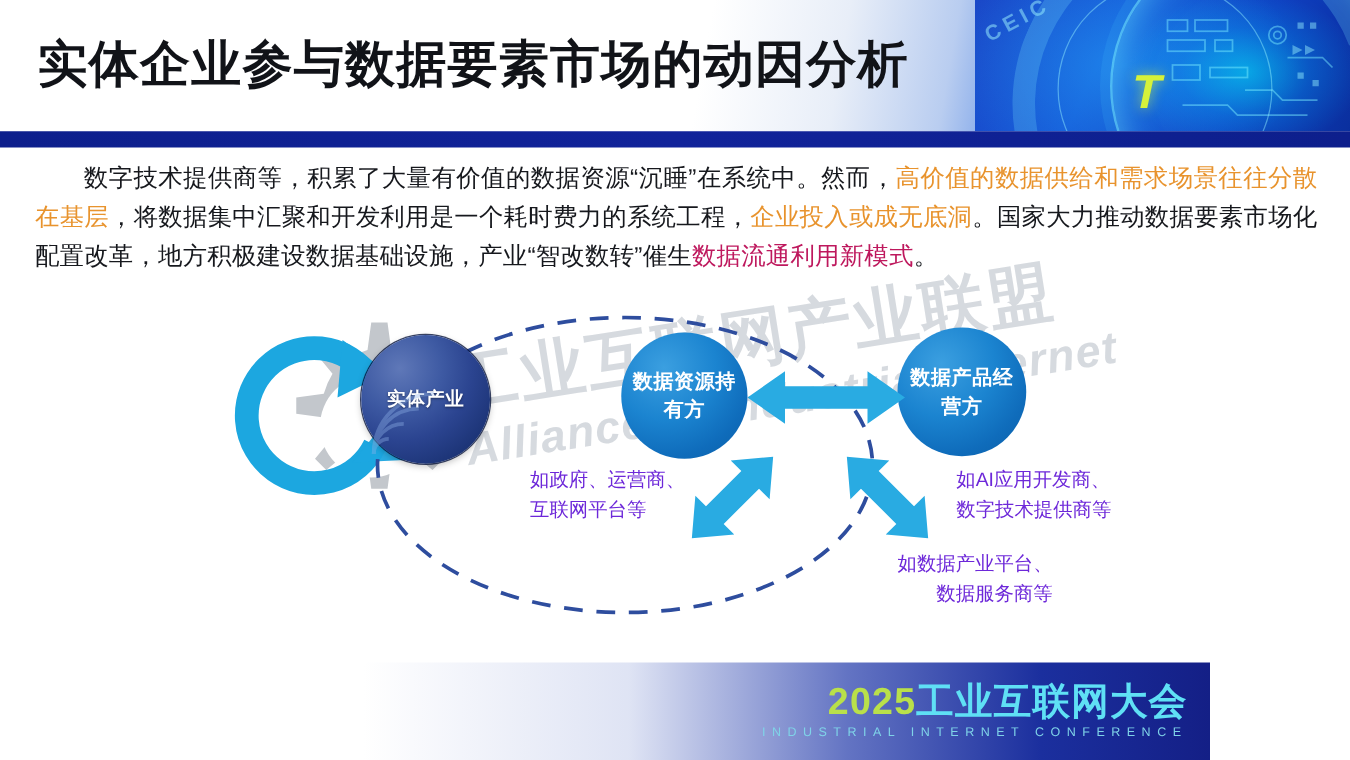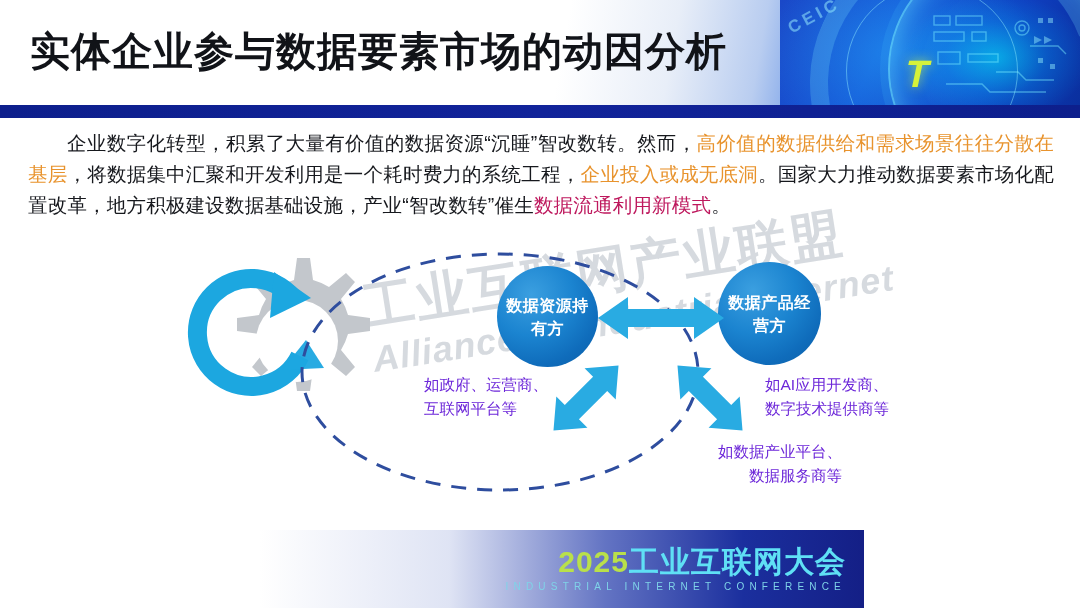--- a/index.html
+++ b/index.html
@@ -133,21 +133,21 @@
   
   .caption{
     position:absolute;font-size:15.5px;line-height:24px;color:#6d28d9;white-space:nowrap;
   }
   .cap-holder{left:424px;top:373px;}
   .cap-user{left:765px;top:373px;}
   .cap-operator{left:718px;top:440px;text-align:right;}
 
   
   .footer{
-    position:absolute;left:0;bottom:0;width:864px;height:78px;
+    position:absolute;left:0;bottom:0;width:968px;height:78px;
     background:linear-gradient(90deg,rgba(255,255,255,0) 0%,rgba(240,242,250,0) 30%,rgba(196,205,235,.55) 52%,rgba(86,104,190,.92) 70%,#1b2f9e 86%,#141f86 100%);
   }
   .footer-logo{
     position:absolute;right:18px;bottom:16px;text-align:right;line-height:1;
   }
   .logo-main{font-size:30px;font-weight:bold;letter-spacing:1px;white-space:nowrap;}
   .logo-year{color:#b9e04a;}
   .logo-cn{color:#5fe0f5;}
   .logo-sub{
     margin-top:5px;font-size:10px;letter-spacing:5.2px;color:#7fd3e8;white-space:nowrap;
@@ -187,21 +187,21 @@
             <polygon points="118,30 126,34 118,38"></polygon>
         </g>
       </svg>
       <div class="tlogo">T</div>
     </div>
     <div class="slide-title">实体企业参与数据要素市场的动因分析</div>
   </div>
   <div class="rule"></div>
 
   <div class="body-copy">
-    <span>企业数字化转型，积累了大量有价值的数据资源“沉睡”智改数转。然而，</span><span class="hl-orange">高价值的数据供给和需求场景往往分散在基层</span><span>，将数据集中汇聚和开发利用是一个耗时费力的系统工程，</span><span class="hl-orange">企业投入或成无底洞</span><span>。国家大力推动数据要素市场化配置改革，地方积极建设数据基础设施，产业“智改数转”催生</span><span class="hl-blue">数据流通利用新模式</span><span>。</span>
+    <span>数字技术提供商等，积累了大量有价值的数据资源“沉睡”在系统中。然而，</span><span class="hl-orange">高价值的数据供给和需求场景往往分散在基层</span><span>，将数据集中汇聚和开发利用是一个耗时费力的系统工程，</span><span class="hl-orange">企业投入或成无底洞</span><span>。国家大力推动数据要素市场化配置改革，地方积极建设数据基础设施，产业“智改数转”催生</span><span class="hl-blue">数据流通利用新模式</span><span>。</span>
   </div>
 
   <div class="watermark">
     <div class="wm-cn">工业互联网产业联盟</div>
     <div class="wm-en">Alliance of Industrial Internet</div>
   </div>
 
   <svg class="gear" viewBox="0 0 182 182">
     <g fill="#c3c7cc">
       <path d="M91 8 l13 0 3 22 a64 64 0 0 1 16 7 l17-14 9 9 -14 17 a64 64 0 0 1 7 16 l22 3 0 13 -22 3 a64 64 0 0 1 -7 16 l14 17 -9 9 -17-14 a64 64 0 0 1 -16 7 l-3 22 -13 0 -3-22 a64 64 0 0 1 -16-7 l-17 14 -9-9 14-17 a64 64 0 0 1 -7-16 l-22-3 0-13 22-3 a64 64 0 0 1 7-16 l-14-17 9-9 17 14 a64 64 0 0 1 16-7 z"></path>
@@ -212,20 +212,31 @@
   <svg class="refresh-arrow" viewBox="0 0 150 140">
     <path d="M118 44 A54 54 0 1 0 122 98" fill="none" stroke="#1ca7e0" stroke-width="19" stroke-linecap="butt"></path>
     <polygon points="96,14 133,40 92,60" fill="#1ca7e0"></polygon>
     <polygon points="128,82 146,110 104,112" fill="#1ca7e0" opacity="0.95"></polygon>
   </svg>
 
   <svg class="orbit" viewBox="0 0 420 255">
     <ellipse cx="210" cy="127" rx="198" ry="118" fill="none" stroke="#2e4d9e" stroke-width="3" stroke-dasharray="15 11"></ellipse>
   </svg>
 
+  <div class="node node-industry">
+    <svg class="wave" viewBox="0 0 72 56">
+      <g fill="none" stroke="#8fb2e8" stroke-width="3" opacity="0.75">
+        <path d="M4 52 A48 48 0 0 1 52 4"></path>
+        <path d="M4 52 A36 36 0 0 1 40 16"></path>
+        <path d="M4 52 A24 24 0 0 1 28 28"></path>
+        <path d="M4 52 A12 12 0 0 1 16 40"></path>
+      </g>
+    </svg>
+    <span class="node-label">实体产业</span>
+  </div>
 
   <div class="node node-holder">
     <span class="node-label">数据资源持有方</span>
   </div>
 
   <div class="node node-user">
     <span class="node-label">数据产品经营方</span>
   </div>
 
 

